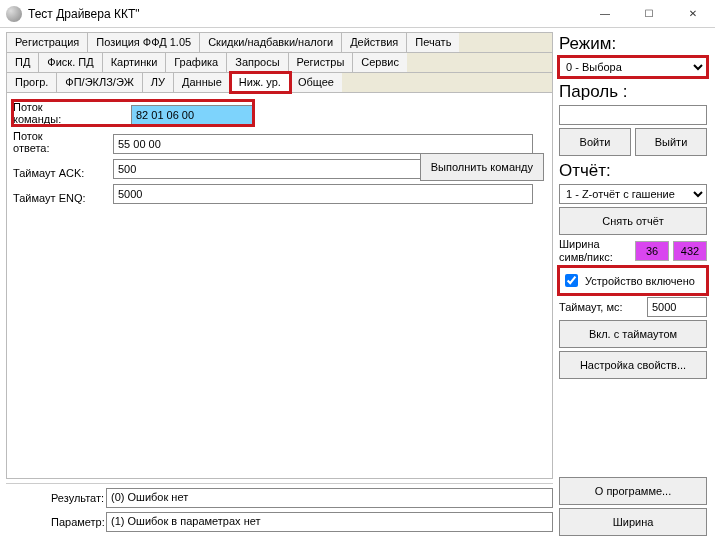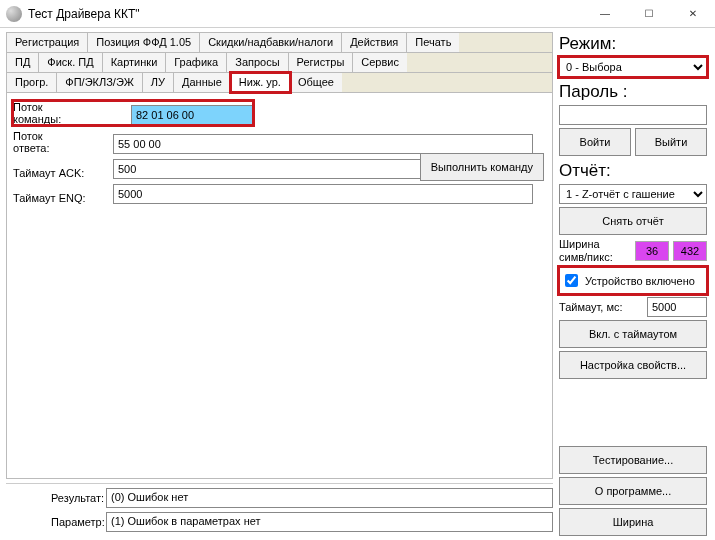--- a/index.html
+++ b/index.html
@@ -282,17 +282,16 @@
     <div class="measure-row">
       <div class="lbl">Таймаут, мс:</div>
       <input class="side-input" style="width: 60px;" value="5000">
     </div>
 
     <button class="btn full">Вкл. с таймаутом</button>
     <button class="btn full">Настройка свойств...</button>
 
     <div class="spacer"></div>
 
-    <button class="btn full">Тестирование...</button>
     <button class="btn full">О программе...</button>
     <button class="btn full">Ширина</button>
   </div>
 </div>
 
 </body></html>

